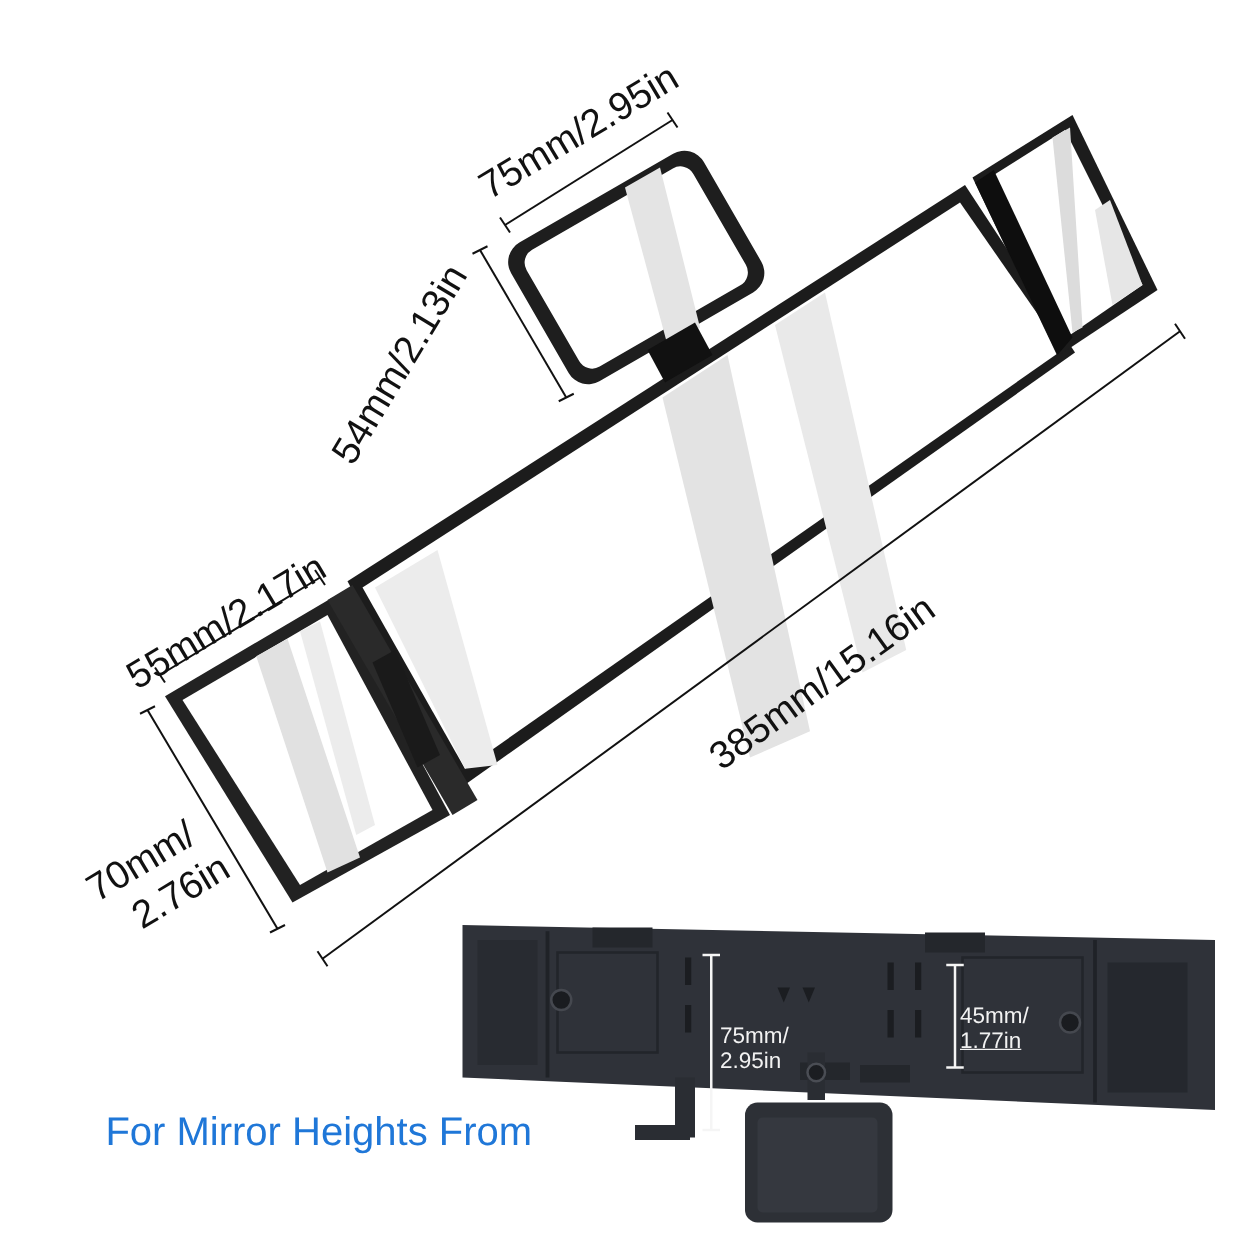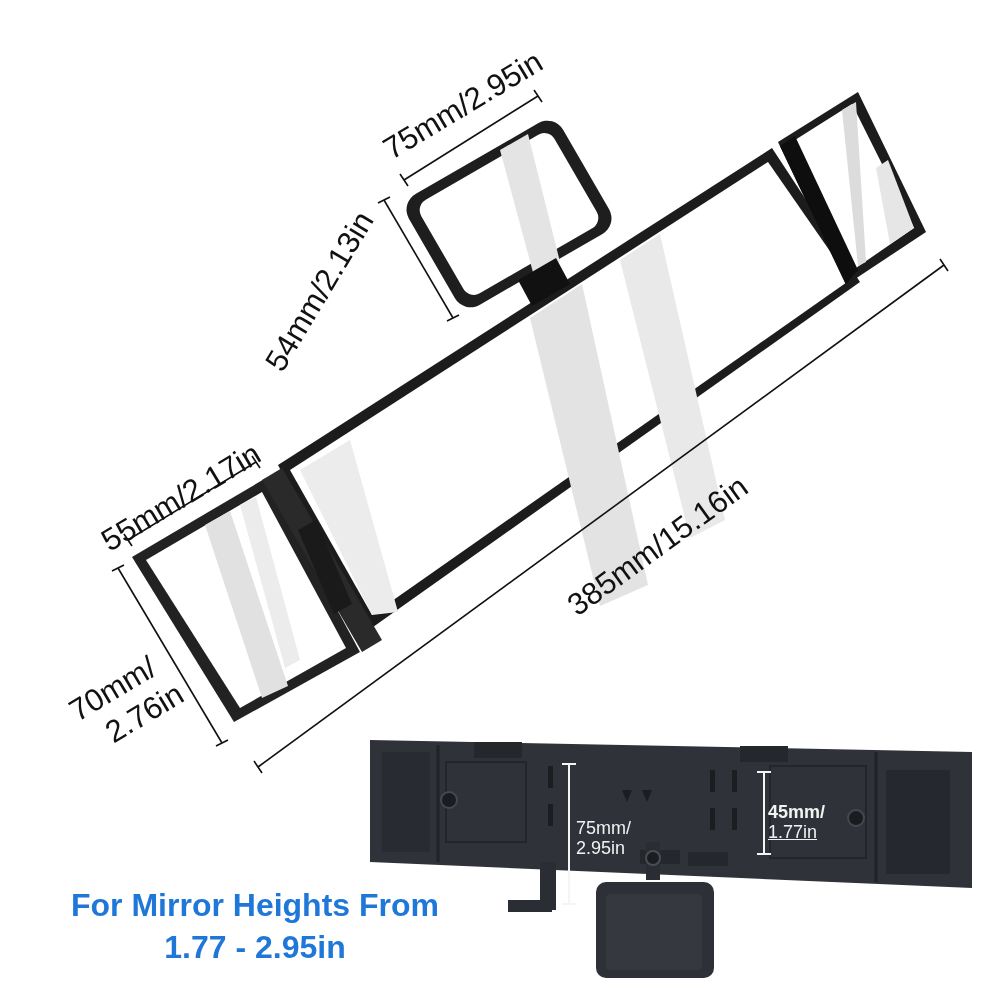--- a/index.html
+++ b/index.html
@@ -1,21 +1,21 @@
 <!DOCTYPE html>
 <html><head>
   <meta charset="utf-8">
   <style>
     html, body { margin: 0; padding: 0; background: #ffffff; }
     body { width: 1000px; height: 1000px; position: relative; overflow: hidden; font-family: "Liberation Sans", sans-serif; }
     .stage { position: absolute; left: 0; top: 0; width: 1000px; height: 1000px; }
     svg { position: absolute; left: 0; top: 0; }
     .dim-label { position: absolute; font-family: "Liberation Sans", sans-serif; font-size: 31px; color: #111; white-space: nowrap; transform-origin: 0 0; line-height: 1; }
     .back-label { position: absolute; font-family: "Liberation Sans", sans-serif; font-size: 18px; color: #f2f2f2; line-height: 1.12; white-space: pre; }
-    .caption { position: absolute; left: 20px; top: 884px; width: 470px; text-align: center; font-family: "Liberation Sans", sans-serif; font-weight: bold; color: #1f77d8; font-size: 32px; line-height: 1.32; }
+    .caption { position: absolute; left: 20px; top: 884px; width: 470px; text-align: center; font-family: "Liberation Sans", sans-serif; font-weight: normal; color: #1f77d8; font-size: 32px; line-height: 1.32; }
     .caption div { display: block; }
   </style>
 </head>
 <body>
 
 <div class="stage">
 
   <svg width="1000" height="1000" viewBox="0 0 1000 1000">
     <defs>
       <linearGradient id="glassShine" x1="0" y1="0" x2="1" y2="0">
@@ -149,22 +149,21 @@
   </div>
 
   <div class="dim-label" style="left:562px; top:596px; transform: rotate(-36deg);">385mm/15.16in</div>
 
   <div style="position:absolute; left:576px; top:818px;">
     <div class="back-label" style="position:static;">75mm/</div>
     <div class="back-label" style="position:static;">2.95in</div>
   </div>
 
   <div style="position:absolute; left:768px; top:802px;">
-    <div class="back-label" style="position:static;font-weight:bold;">45mm/</div>
+    <div class="back-label" style="position:static;">45mm/</div>
     <div class="back-label" style="position:static;text-decoration:underline;">1.77in</div>
   </div>
 
   <div class="caption">
     <div>For Mirror Heights From</div>
-    <div>1.77 - 2.95in</div>
   </div>
 
 </div>
 
 </body></html>

